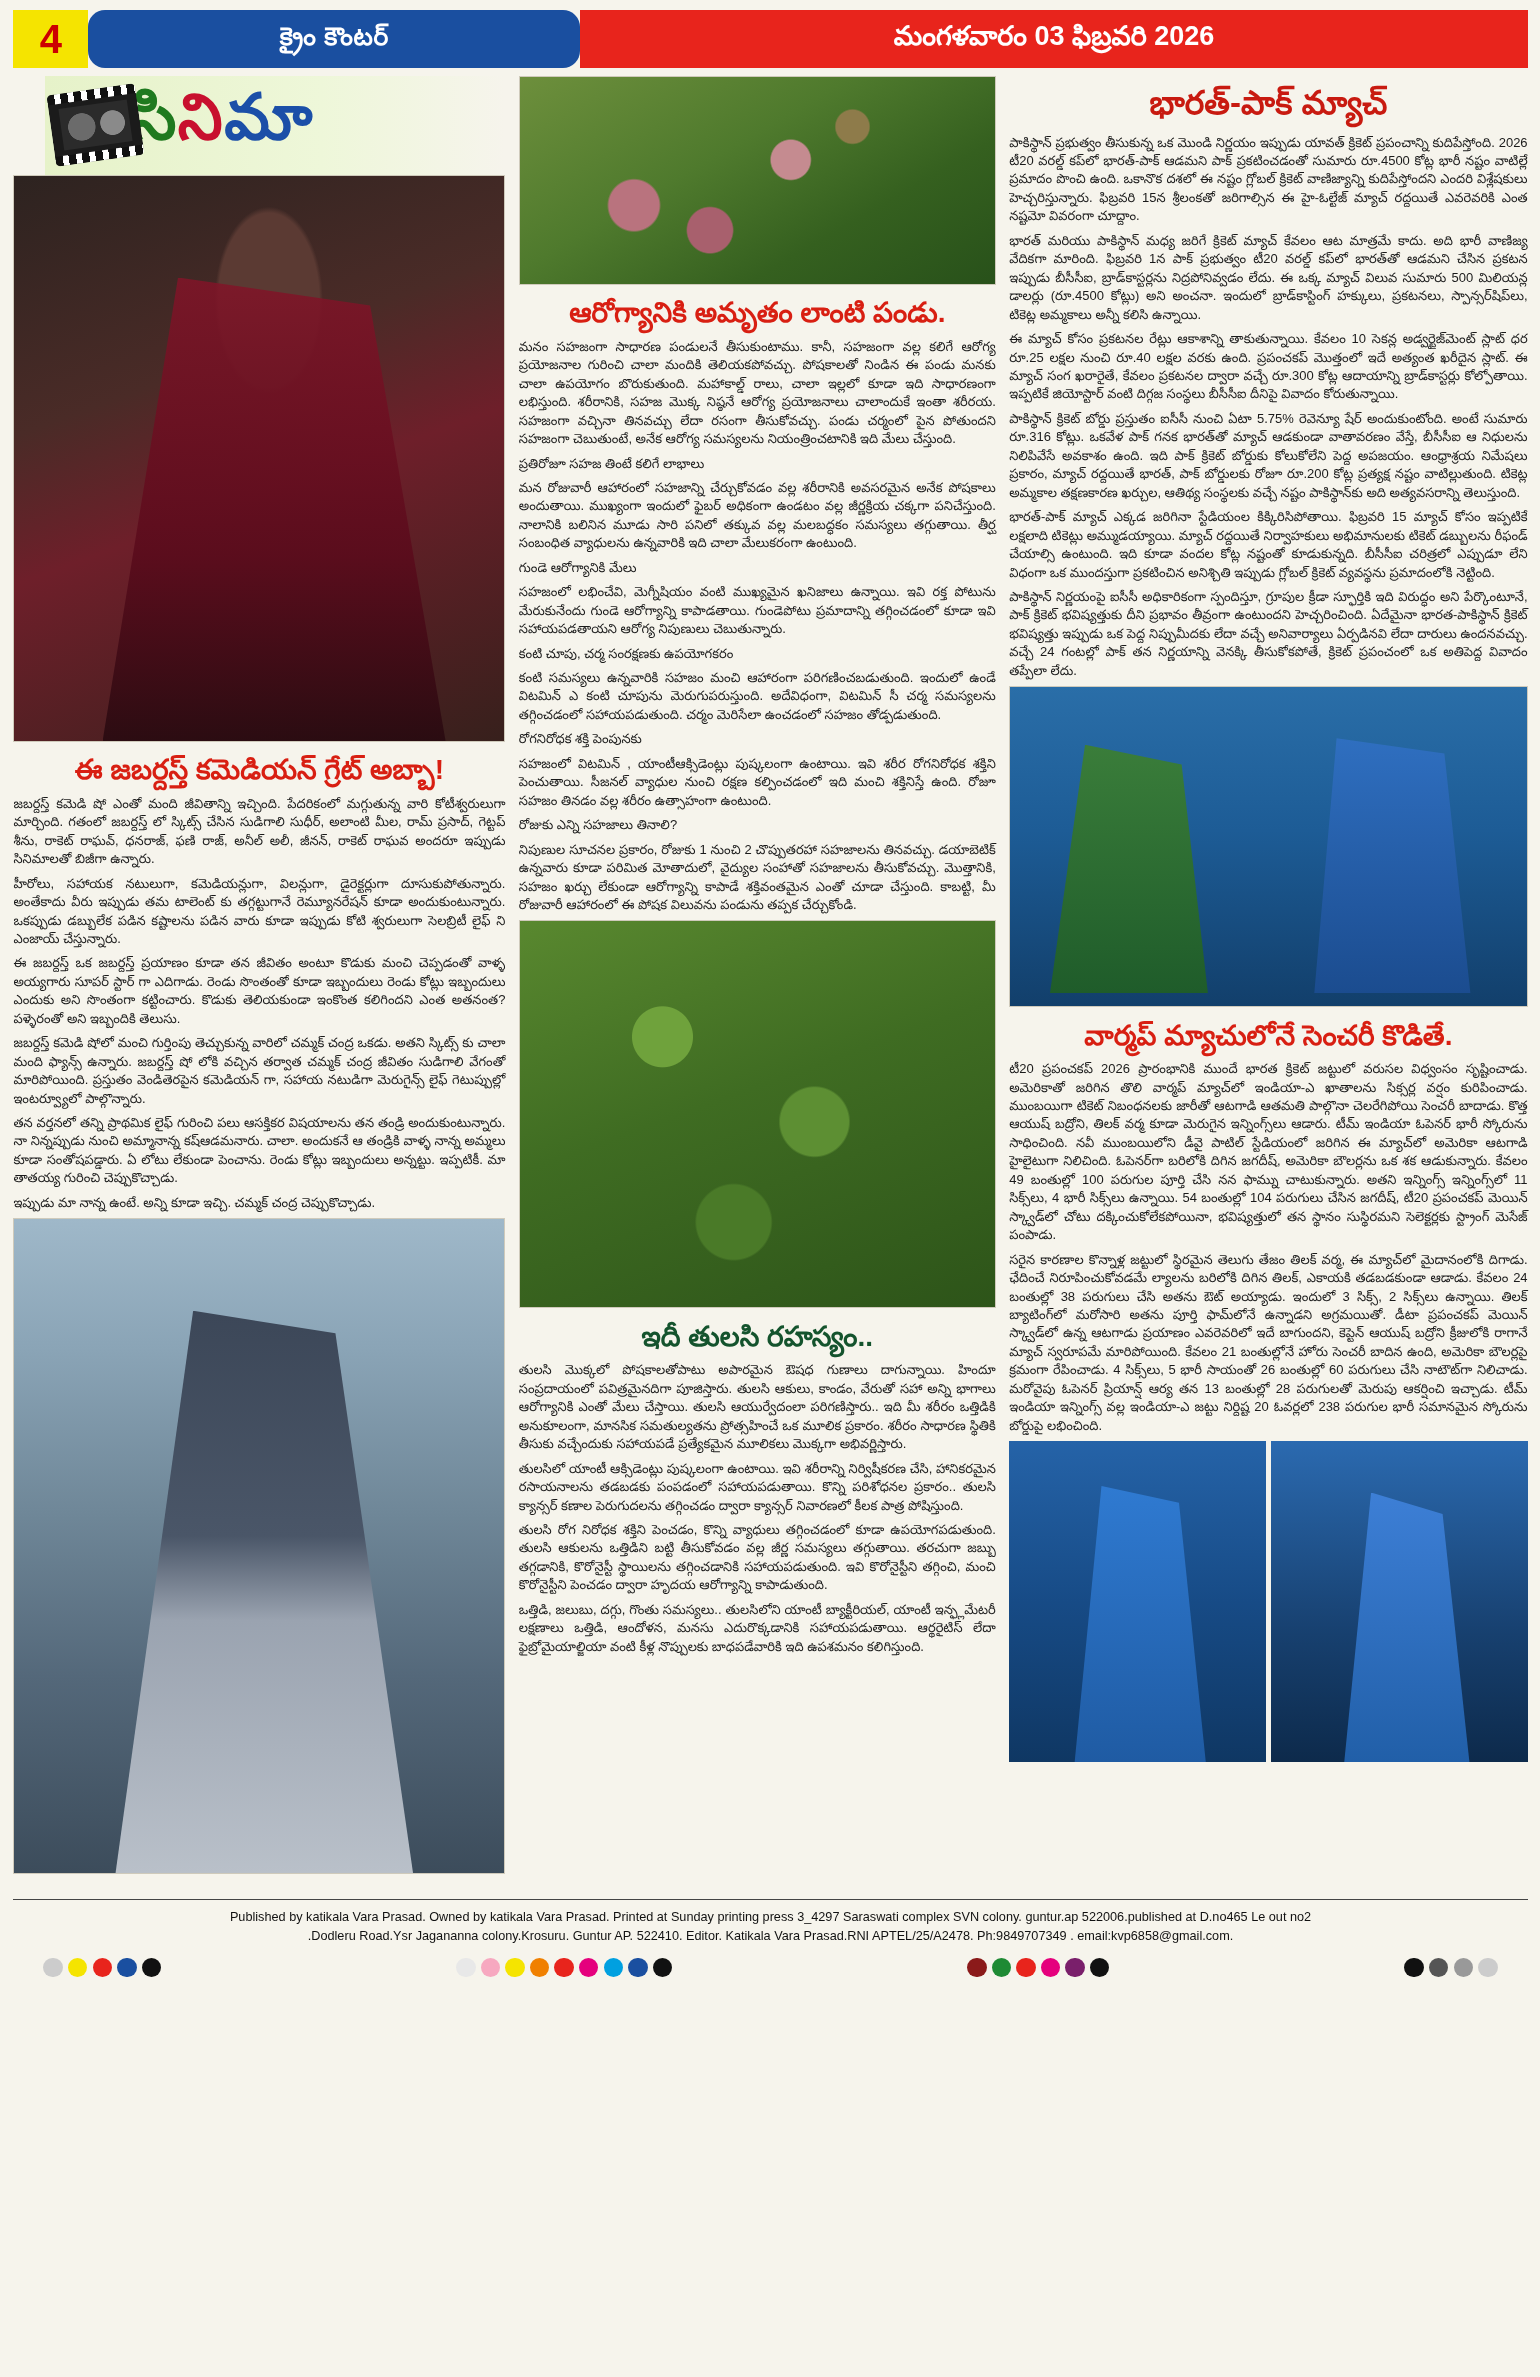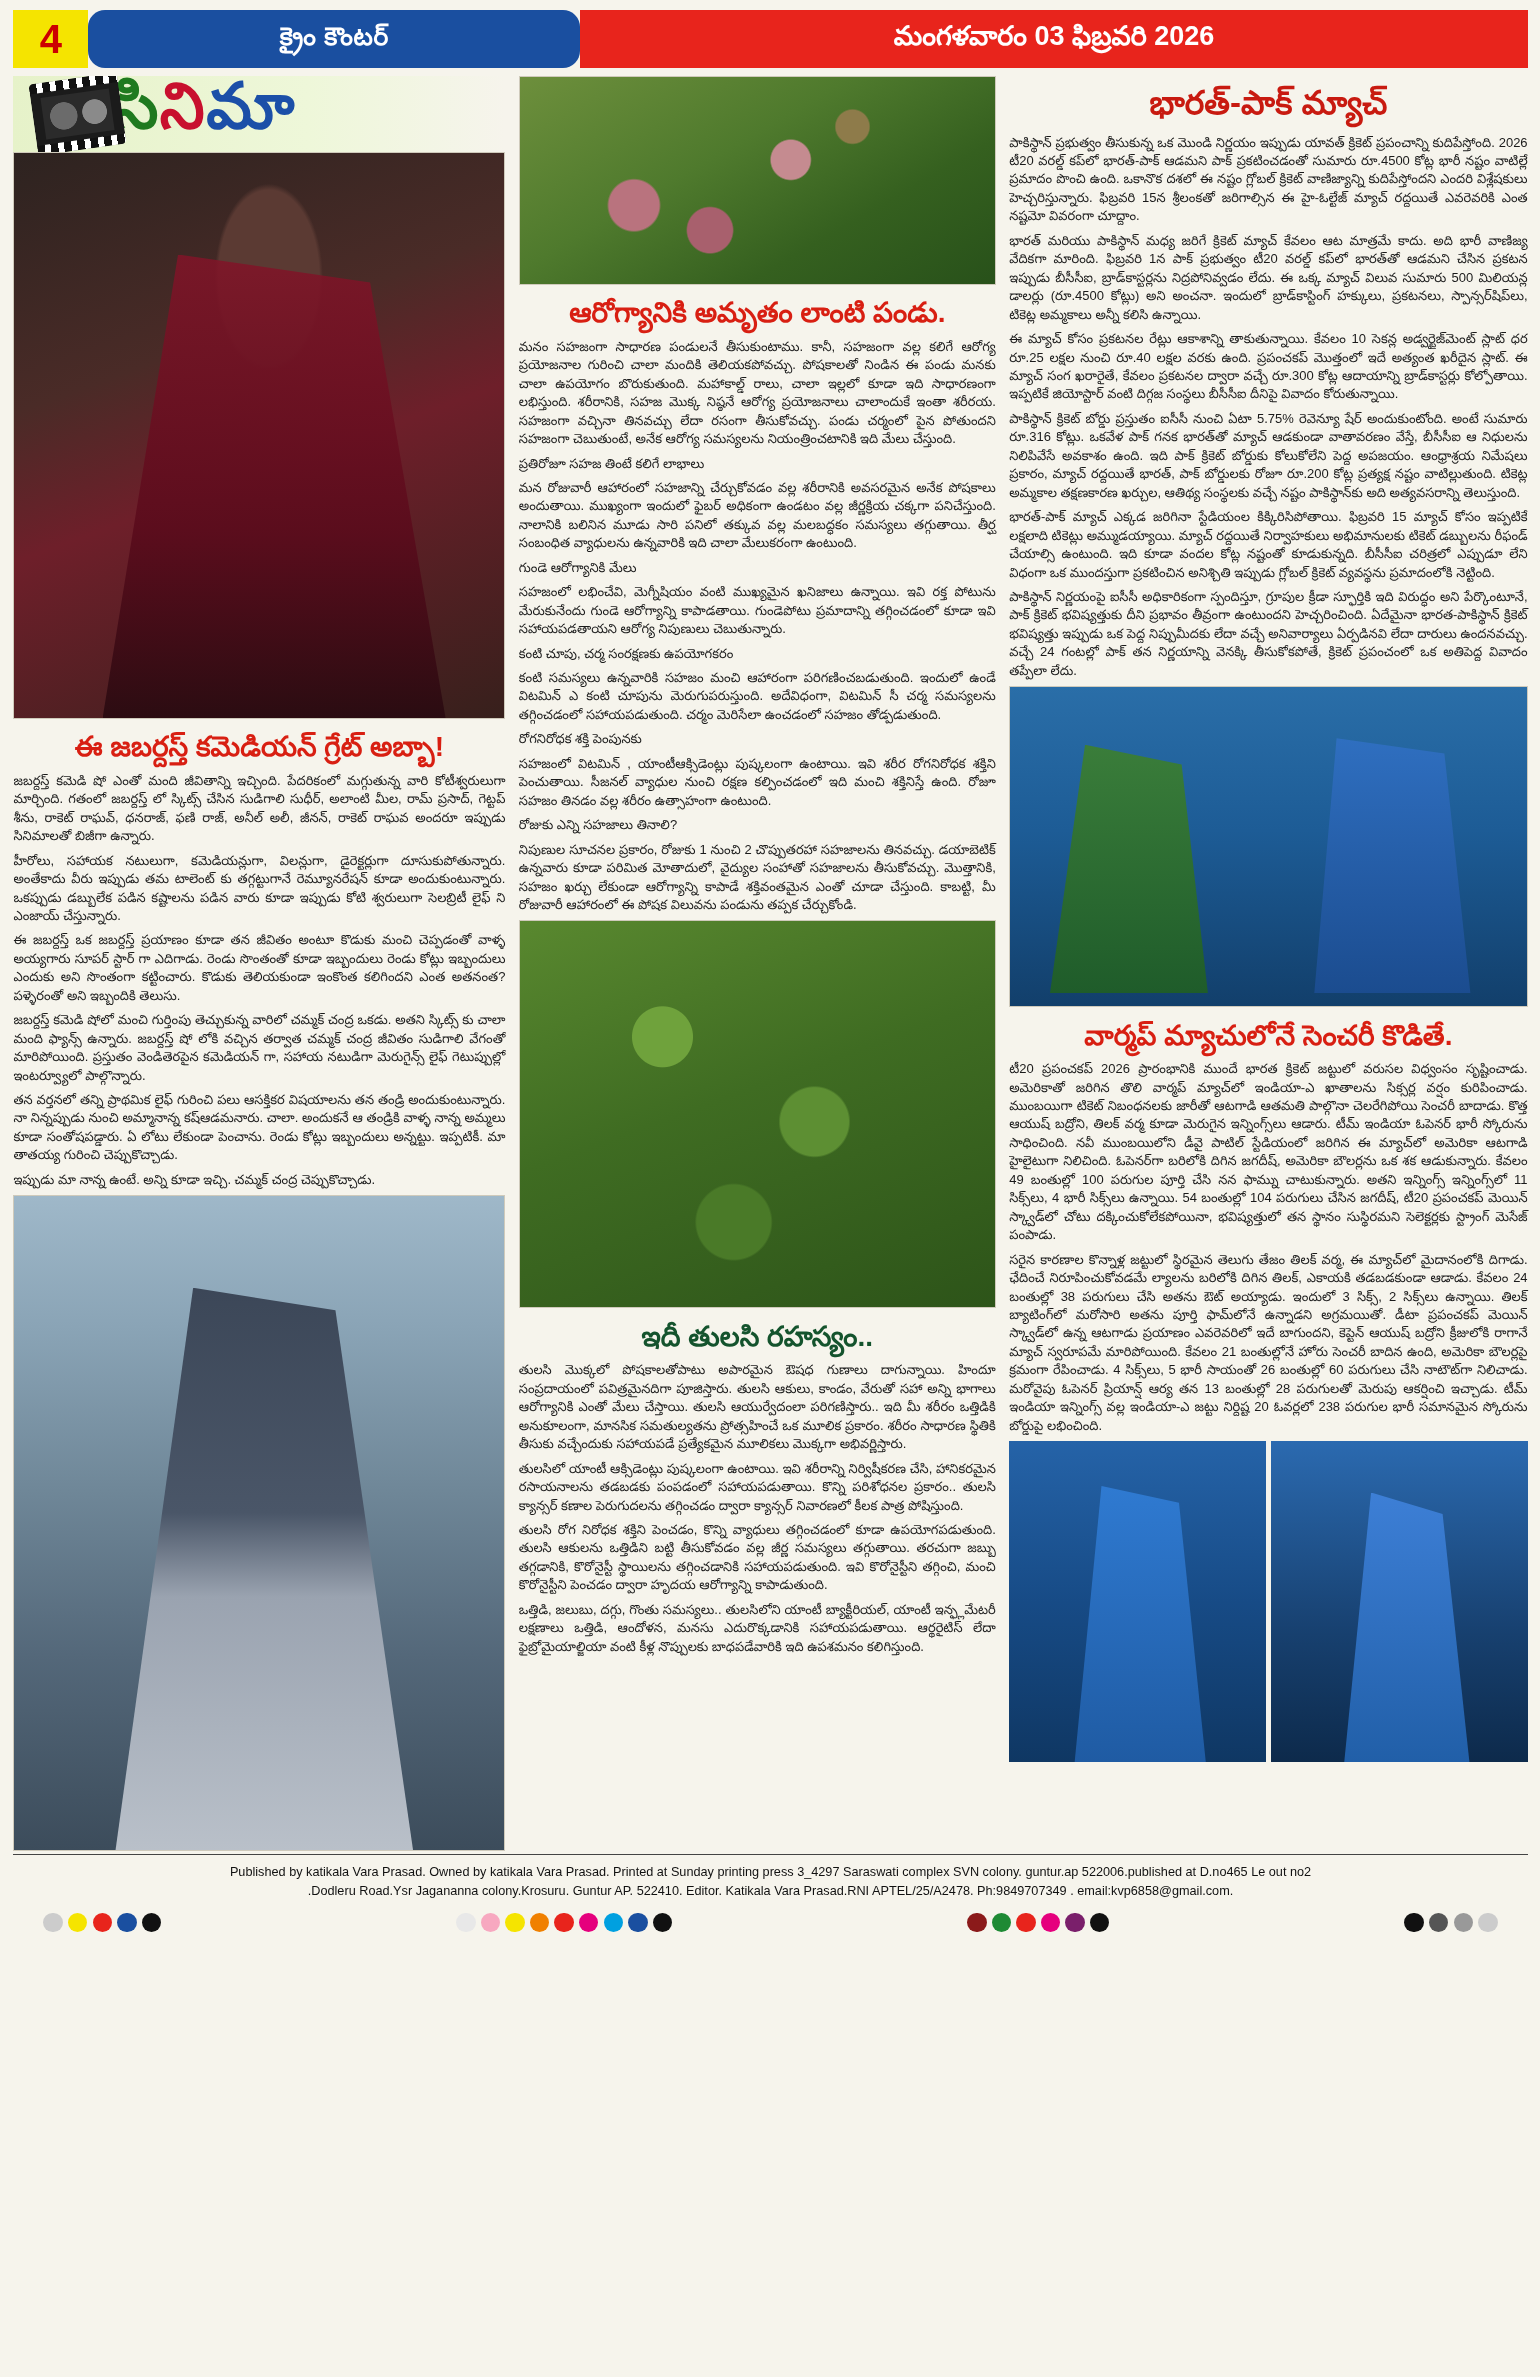--- a/index.html
+++ b/index.html
@@ -62,27 +62,28 @@
   .body-grid {
     display:grid;
     grid-template-columns:492px 477px 1fr;
     column-gap:13.4px;
     margin-top:7.5px;
   }
   .col { position:relative; }
 
   
   .cinema-band {
-    height:76px;
+    height:99px;
     background:linear-gradient(90deg,#e6f2c9 0%, #eef7d9 60%, #f6f4ec 100%);
     display:flex;
     align-items:center;
-    padding-left:20px;
+    padding-left:6px;
     position:relative;
     overflow:hidden;
+    margin-left:32px;
   }
   .film-strip {
     width:89px; height:72px;
     background:
       repeating-linear-gradient(90deg,#111 0 7.5px,#fff 7.5px 13.4px) top/100% 10.4px no-repeat,
       repeating-linear-gradient(90deg,#111 0 7.5px,#fff 7.5px 13.4px) bottom/100% 10.4px no-repeat,
       #1b1b1b;
     border-radius:4.5px;
     transform:rotate(-8deg);
     position:relative;
@@ -224,21 +225,21 @@
   p.body {
     font-size:13px;
     line-height:1.42;
     margin:0 0 6px 0;
     text-align:justify;
     color:#1a1a1a;
   }
 
   
   .footer {
-    margin-top:3px;
+    margin-top:25px;
     border-top:1.5px solid #444;
     padding:7.5px 0 4.5px 0;
     text-align:center;
     font-size:12.7px;
     line-height:1.5;
     color:#111;
   }
   .colorbar {
     display:flex;
     justify-content:space-between;

